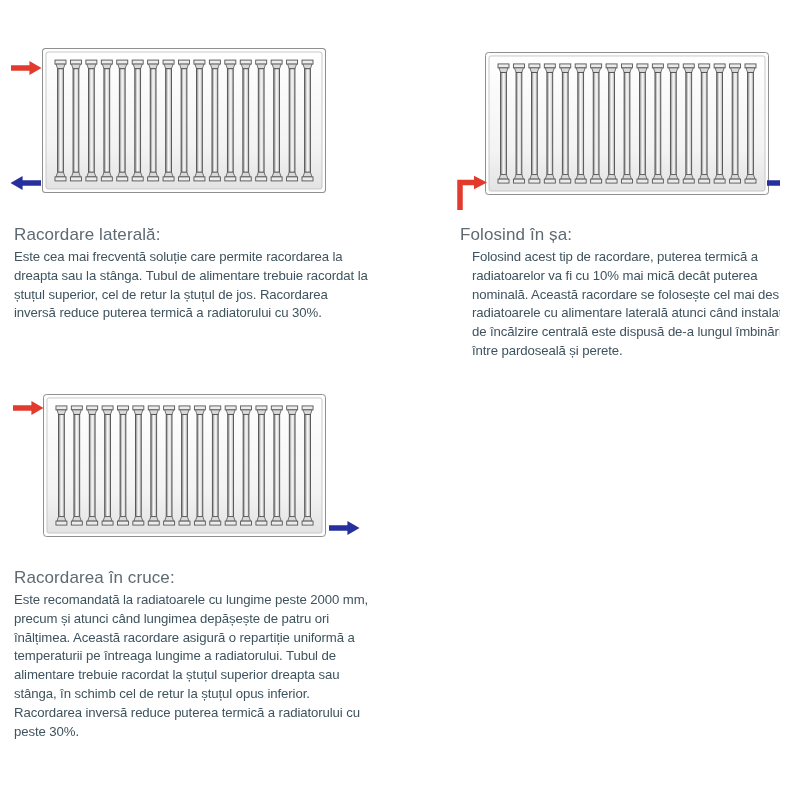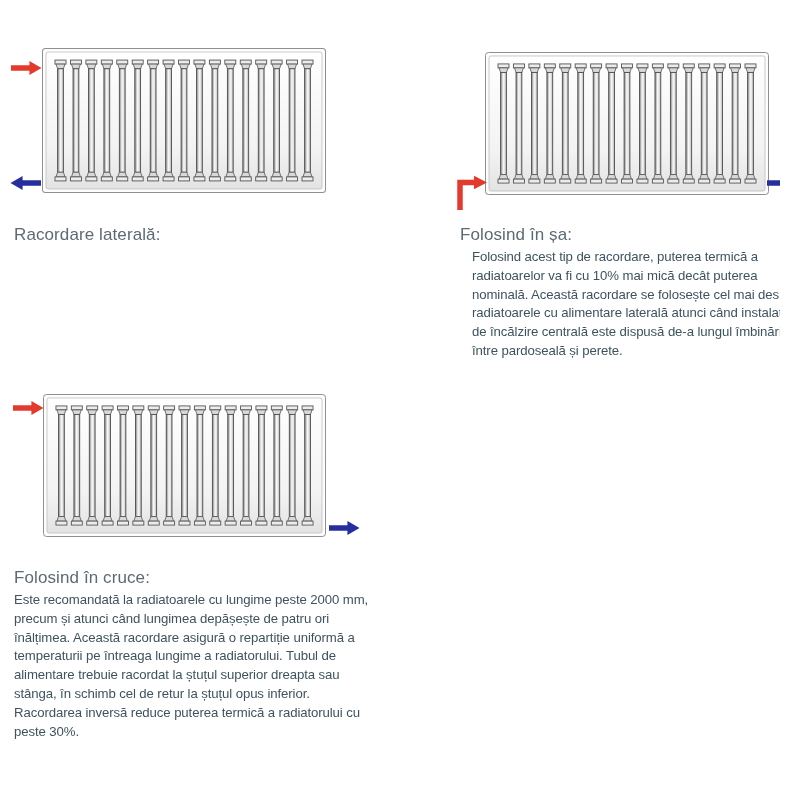--- a/index.html
+++ b/index.html
@@ -164,20 +164,21 @@
     </g>
       </g>
   </svg>
   <svg class="abs" style="left:11px;top:60px;" width="31" height="16" viewBox="0 0 32 16">
     <polygon points="0,5.2 19,5.2 19,0.8 31.5,8 19,15.2 19,10.8 0,10.8" fill="var(--supply)"></polygon>
   </svg>
   <svg class="abs" style="left:10px;top:175px;" width="31" height="16" viewBox="0 0 32 16">
     <polygon points="32,5.2 13,5.2 13,0.8 0.5,8 13,15.2 13,10.8 32,10.8" fill="var(--return)"></polygon>
   </svg>
   <div class="abs heading" style="left:14px;top:225px;">Racordare laterală:</div>
+  <div class="abs body-text" style="left:14px;top:248px;width:358px;">Este cea mai frecventă soluție care permite racordarea la dreapta sau la stânga. Tubul de alimentare trebuie racordat la ștuțul superior, cel de retur la ștuțul de jos. Racordarea inversă reduce puterea termică a radiatorului cu 30%.</div>
 
   <svg class="abs" style="left:485px;top:52px;" width="284" height="143" viewBox="0 0 284 144" preserveAspectRatio="none">
     <rect x="0.5" y="0.5" width="283" height="143" rx="3" fill="#fdfdfd" stroke="#8f8f8f"></rect>
     <rect x="4" y="4" width="276" height="136" rx="2" fill="url(#bodyGrad)" stroke="#bdbdbd" stroke-width="0.8"></rect>
     <g>
         <g transform="translate(12,12)">
       <rect x="1" y="0" width="11" height="4" fill="#ececec" stroke="#555555" stroke-width="0.9"></rect>
       <path d="M2,4 L3.6,8.6 L9.4,8.6 L11,4 Z" fill="#d9d9d9" stroke="#555555" stroke-width="0.8"></path>
       <rect x="3.6" y="8.6" width="5.8" height="102.8" fill="url(#finGrad)" stroke="#4f4f4f" stroke-width="0.9"></rect>
       <path d="M3.6,111.4 L2,116 L11,116 L9.4,111.4 Z" fill="#d9d9d9" stroke="#555555" stroke-width="0.8"></path>
@@ -432,16 +433,16 @@
       <rect x="1" y="116" width="11" height="4" fill="#ececec" stroke="#555555" stroke-width="0.9"></rect>
     </g>
       </g>
   </svg>
   <svg class="abs" style="left:13px;top:400px;" width="31" height="16" viewBox="0 0 32 16">
     <polygon points="0,5.2 19,5.2 19,0.8 31.5,8 19,15.2 19,10.8 0,10.8" fill="var(--supply)"></polygon>
   </svg>
   <svg class="abs" style="left:329px;top:520px;" width="31" height="16" viewBox="0 0 32 16">
     <polygon points="0,5.2 19,5.2 19,0.8 31.5,8 19,15.2 19,10.8 0,10.8" fill="var(--return)"></polygon>
   </svg>
-  <div class="abs heading" style="left:14px;top:568px;">Folosind în cruce:</div>
+  <div class="abs heading" style="left:14px;top:568px;">Racordarea în cruce:</div>
   <div class="abs body-text" style="left:14px;top:591px;width:358px;">Este recomandată la radiatoarele cu lungime peste 2000 mm, precum și atunci când lungimea depășește de patru ori înălțimea. Această racordare asigură o repartiție uniformă a temperaturii pe întreaga lungime a radiatorului. Tubul de alimentare trebuie racordat la ștuțul superior dreapta sau stânga, în schimb cel de retur la ștuțul opus inferior. Racordarea inversă reduce puterea termică a radiatorului cu peste 30%.</div>
 
 </div>
 
 </body></html>

